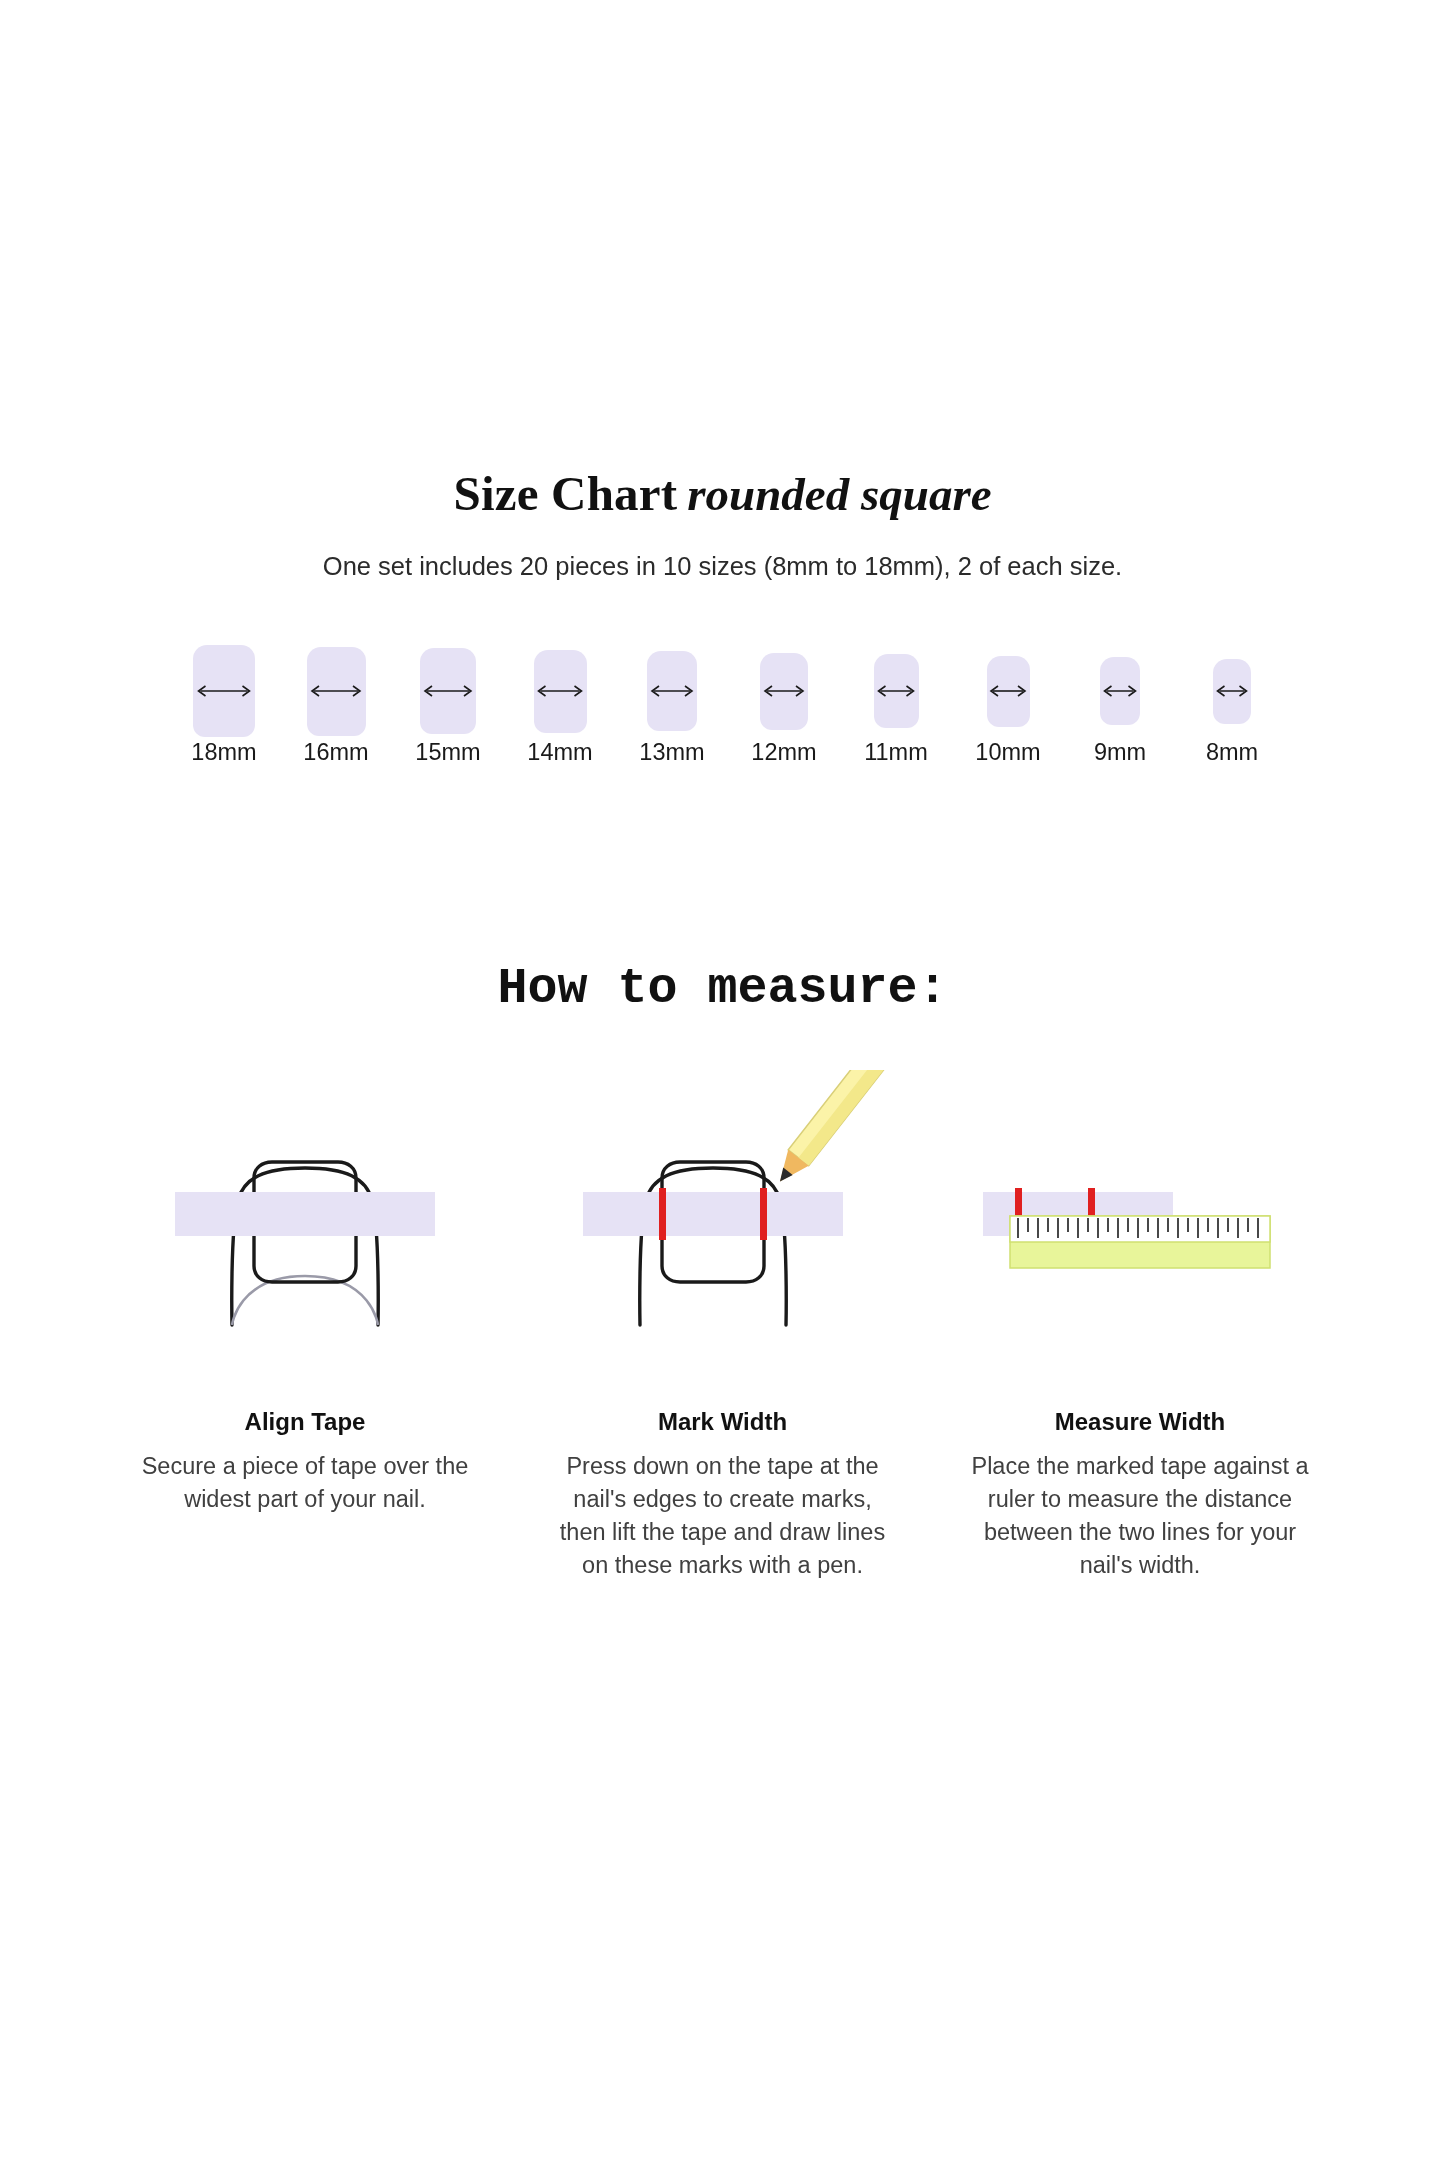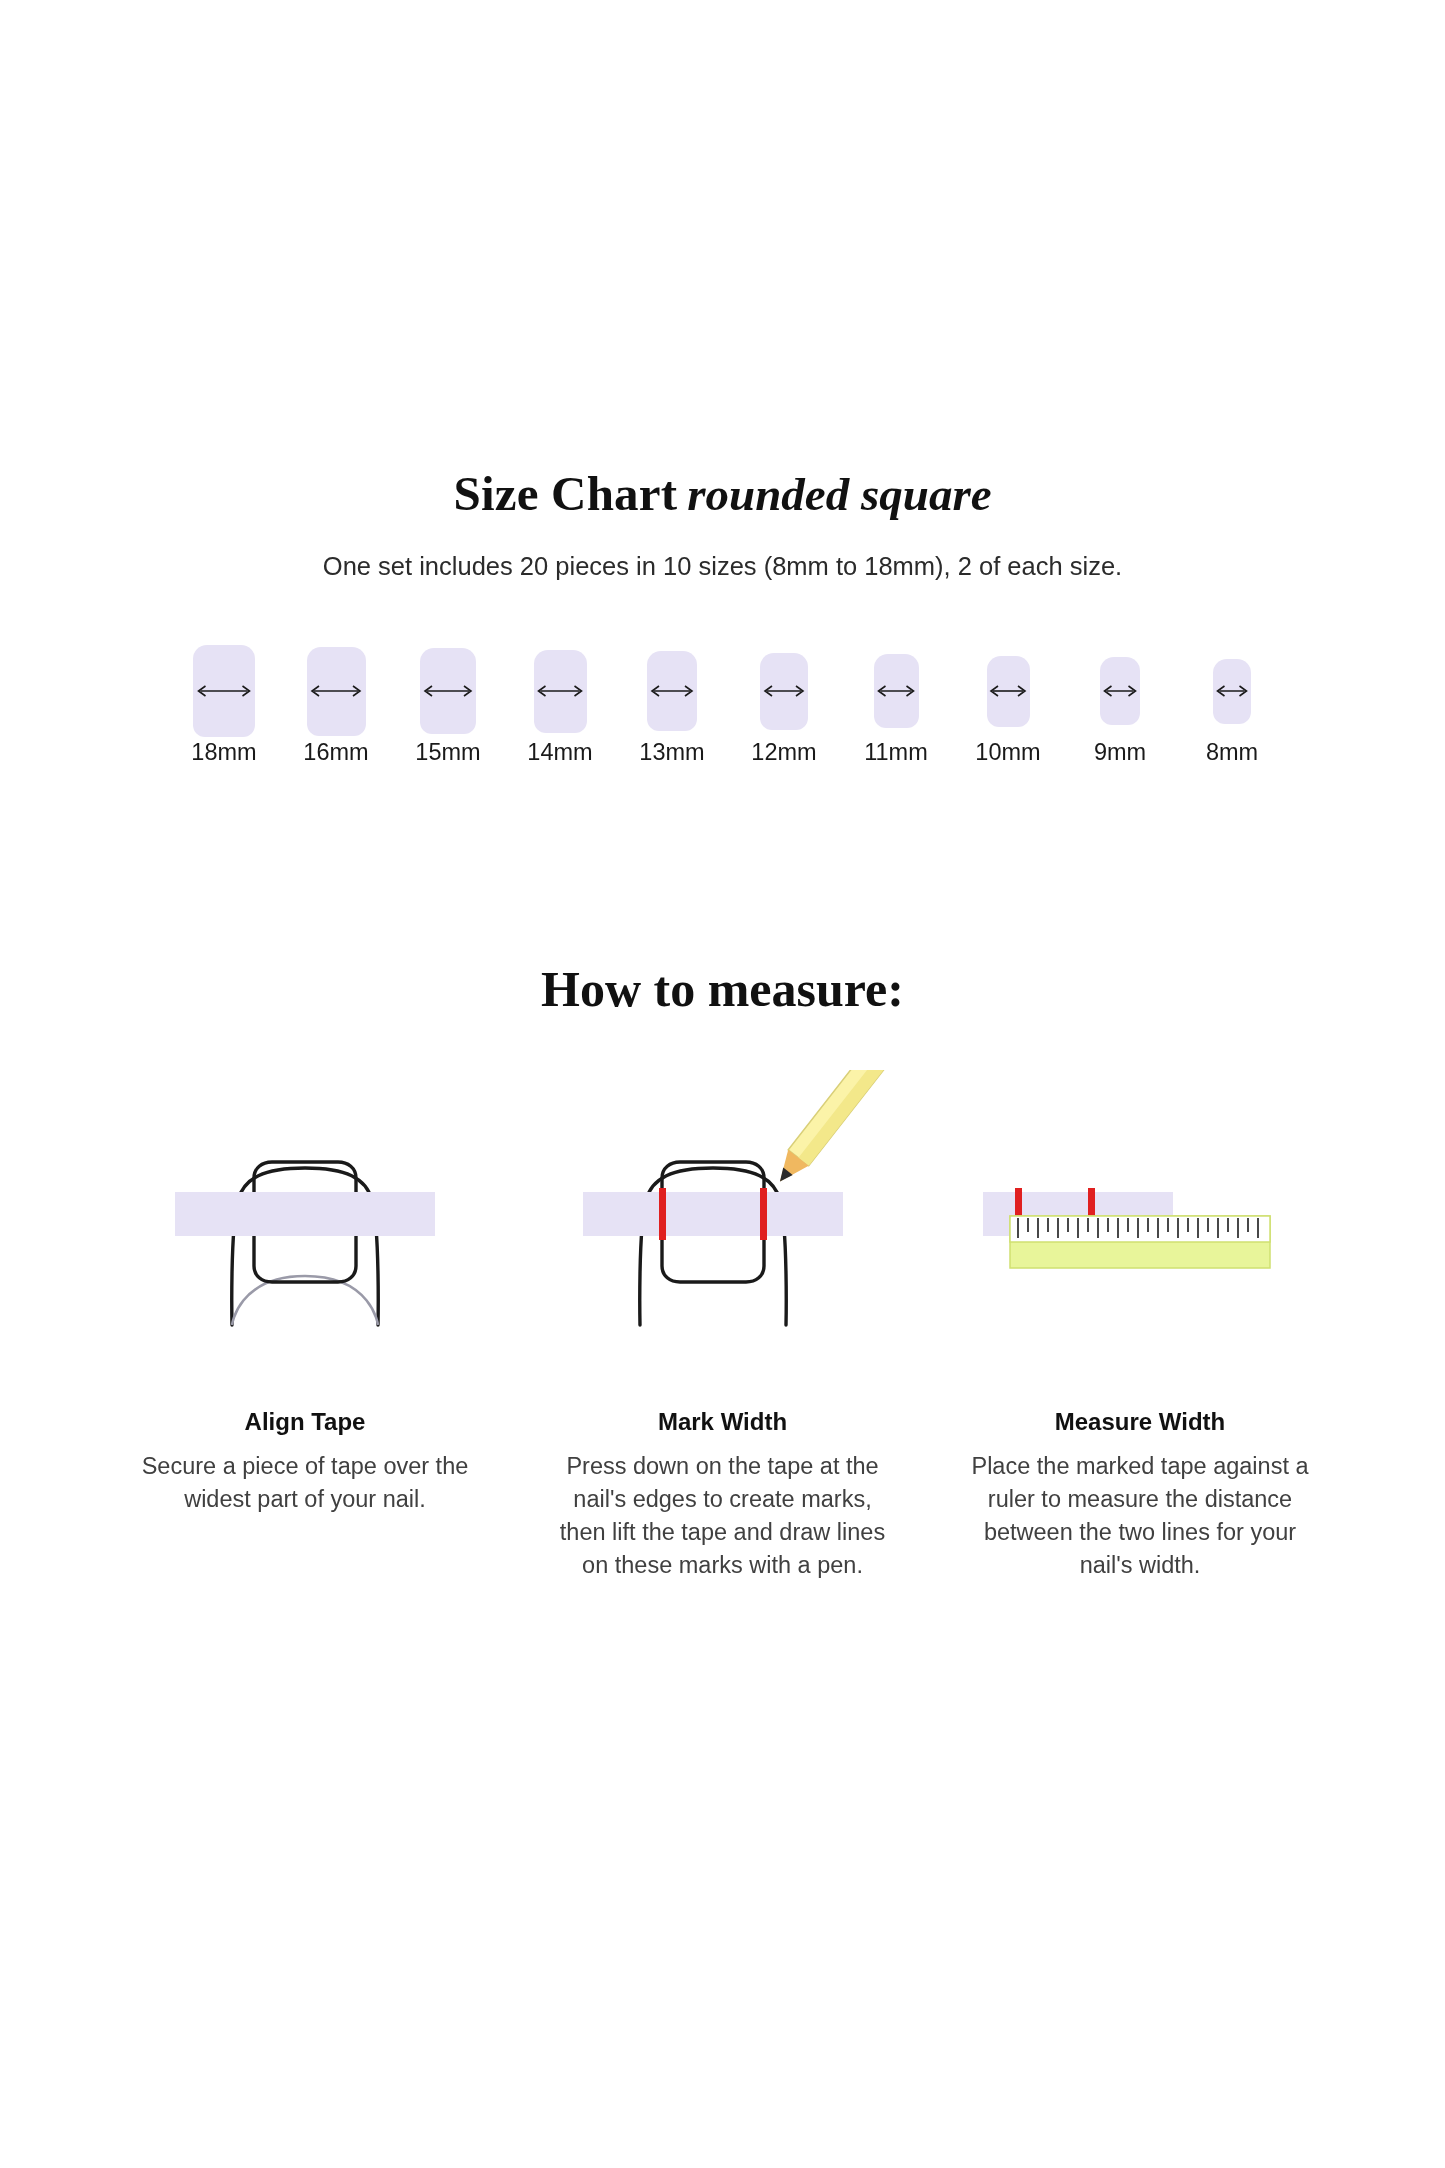--- a/index.html
+++ b/index.html
@@ -91,21 +91,21 @@
     text-align: center;
   }
 
   
   .howto-title {
     position: absolute;
     left: 0;
     top: 960px;
     width: 1445px;
     text-align: center;
-    font-family: Liberation Serif, serif;
+    font-family: Liberation Mono, monospace;
     font-weight: bold;
     font-size: 50px;
     color: #111111;
   }
 
   .steps {
     position: absolute;
     left: 120px;
     top: 1070px;
     width: 1205px;

